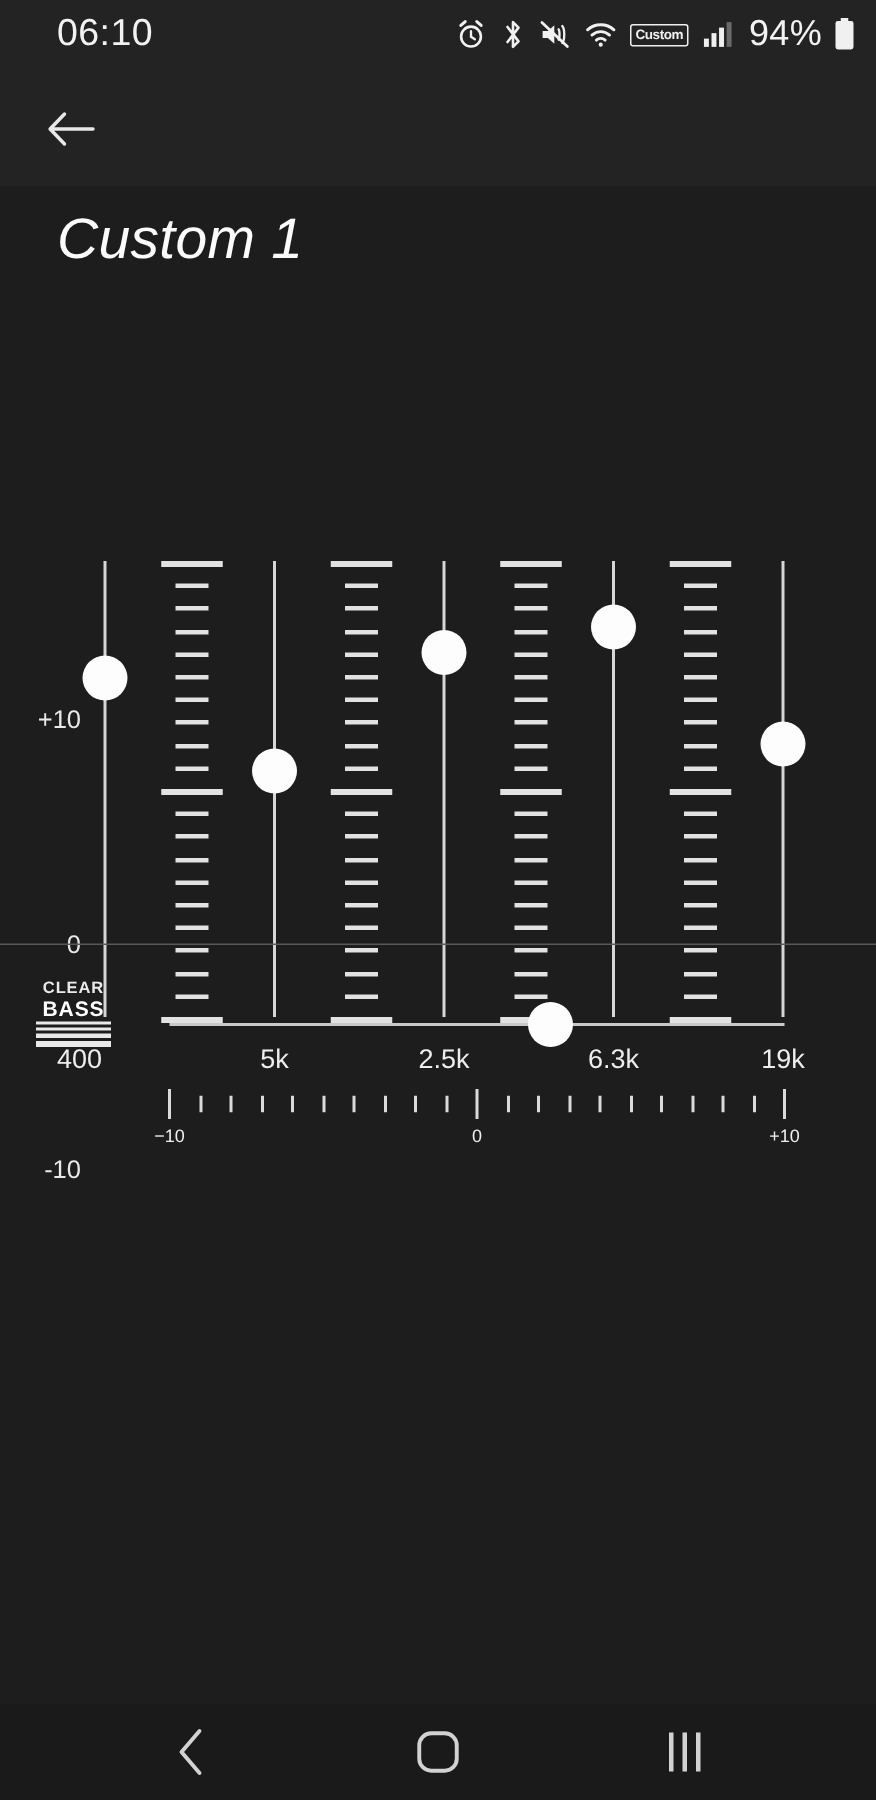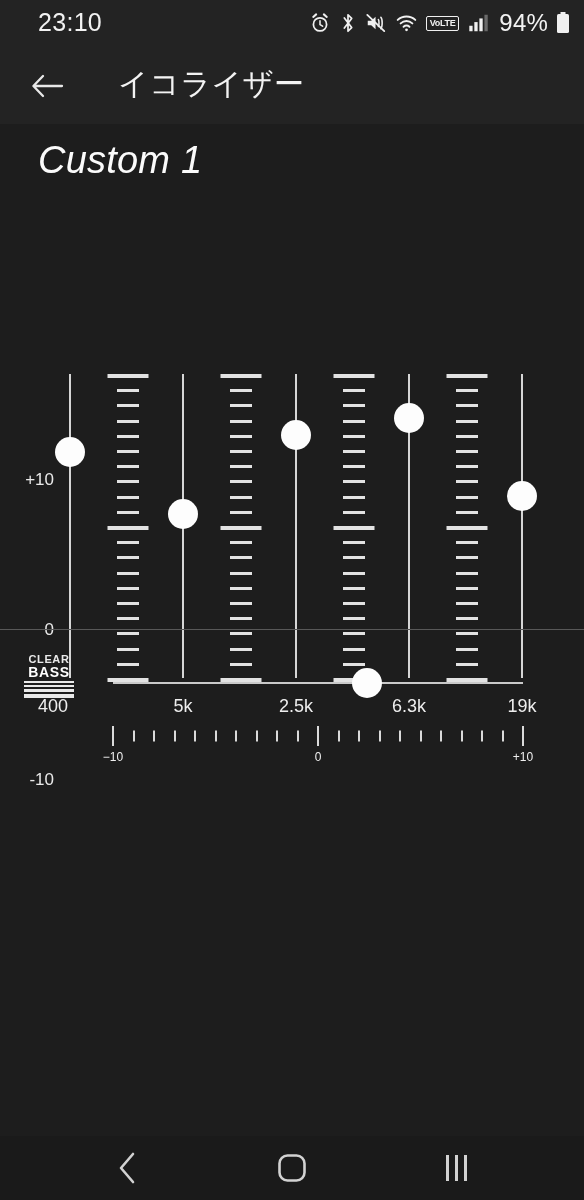--- a/index.html
+++ b/index.html
@@ -192,21 +192,21 @@
   .recents-bars span {
     display: block; width: 3px; height: 26px; background: #d2d2d2;
   }
 </style>
 </head>
 <body>
 
 <div id="screen">
 
   <div id="statusbar">
-    <div id="status-time">23:10</div>
+    <div id="status-time">06:10</div>
     <div id="status-icons">
 
       <svg class="sicon" width="22" height="22" viewBox="0 0 24 24">
         <circle cx="12" cy="13.5" r="7.2" fill="none" stroke="#f0f0f0" stroke-width="1.9"></circle>
         <path d="M12 9.5v4.2l2.8 1.8" fill="none" stroke="#f0f0f0" stroke-width="1.7" stroke-linecap="round"></path>
         <path d="M4.6 5.4 7.8 2.6M19.4 5.4 16.2 2.6" stroke="#f0f0f0" stroke-width="2.2" stroke-linecap="round"></path>
       </svg>
 
       <svg class="sicon" width="18" height="22" viewBox="0 0 16 24">
         <path d="M4 6.5 12 17 8 21V3l4 4L4 17.5" fill="none" stroke="#f0f0f0" stroke-width="1.9" stroke-linejoin="round" stroke-linecap="round"></path>
@@ -218,21 +218,21 @@
         <path d="M2.5 3.2 21 20.8" stroke="#f0f0f0" stroke-width="2" stroke-linecap="round"></path>
       </svg>
 
       <svg class="sicon" width="23" height="22" viewBox="0 0 24 24">
         <path d="M2.4 8.6C5 6.2 8.4 4.9 12 4.9s7 1.3 9.6 3.7" fill="none" stroke="#f0f0f0" stroke-width="2.1" stroke-linecap="round"></path>
         <path d="M5.6 12.4c1.8-1.6 4-2.5 6.4-2.5s4.6.9 6.4 2.5" fill="none" stroke="#f0f0f0" stroke-width="2.1" stroke-linecap="round"></path>
         <path d="M8.8 16.1c.9-.8 2-1.3 3.2-1.3s2.3.5 3.2 1.3" fill="none" stroke="#f0f0f0" stroke-width="2.1" stroke-linecap="round"></path>
         <circle cx="12" cy="19.4" r="1.5" fill="#f0f0f0"></circle>
       </svg>
 
-      <span class="sicon" style="display:inline-block;border:1.6px solid #f0f0f0;border-radius:2px;padding:0 3px;font-size:9px;font-weight:bold;color:#f0f0f0;line-height:13px;letter-spacing:-.3px;">VoLTE</span>
+      <span class="sicon" style="display:inline-block;border:1.6px solid #f0f0f0;border-radius:2px;padding:0 3px;font-size:9px;font-weight:bold;color:#f0f0f0;line-height:13px;letter-spacing:-.3px;">Custom</span>
 
       <svg class="sicon" width="22" height="22" viewBox="0 0 24 24">
         <rect x="2.5" y="15" width="3.6" height="6" fill="#f0f0f0"></rect>
         <rect x="8" y="11" width="3.6" height="10" fill="#f0f0f0"></rect>
         <rect x="13.5" y="7" width="3.6" height="14" fill="#f0f0f0"></rect>
         <rect x="19" y="3" width="3.6" height="18" fill="#f0f0f0" opacity="0.35"></rect>
       </svg>
 
       <span id="battery-pct">94%</span>
 
@@ -242,21 +242,20 @@
       </svg>
     </div>
   </div>
 
   <div id="toolbar">
     <div id="back-button">
       <svg width="34" height="30" viewBox="0 0 34 30">
         <path d="M31 15H3M12 5 2.4 15 12 25" fill="none" stroke="#e8e8e8" stroke-width="2.3" stroke-linecap="round" stroke-linejoin="round"></path>
       </svg>
     </div>
-    <div id="toolbar-title">イコライザー</div>
   </div>
 
   <div id="content">
 
     <div id="preset-title">Custom 1</div>
 
     <div id="eq-area">
       <div id="lab-plus10" class="eq-axis-label">+10</div>
       <div id="lab-zero" class="eq-axis-label">0</div>
       <div id="lab-minus10" class="eq-axis-label">-10</div>

